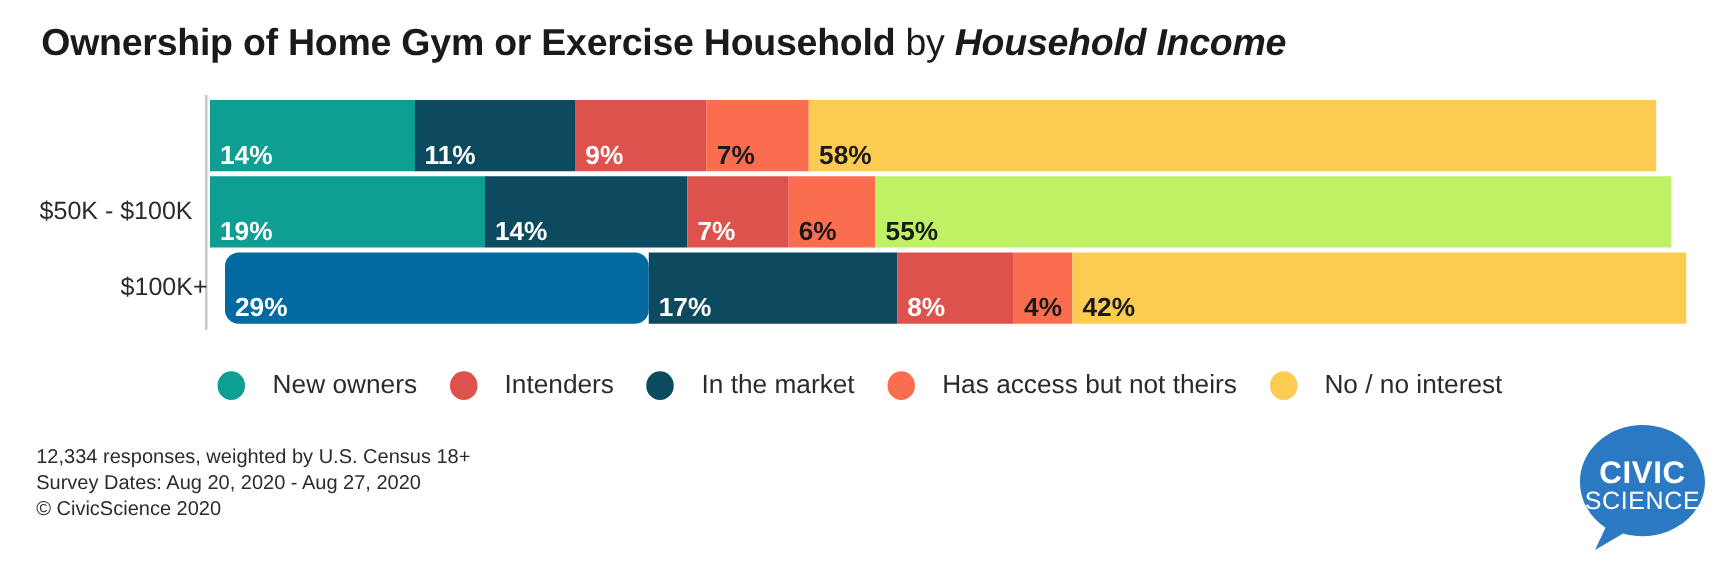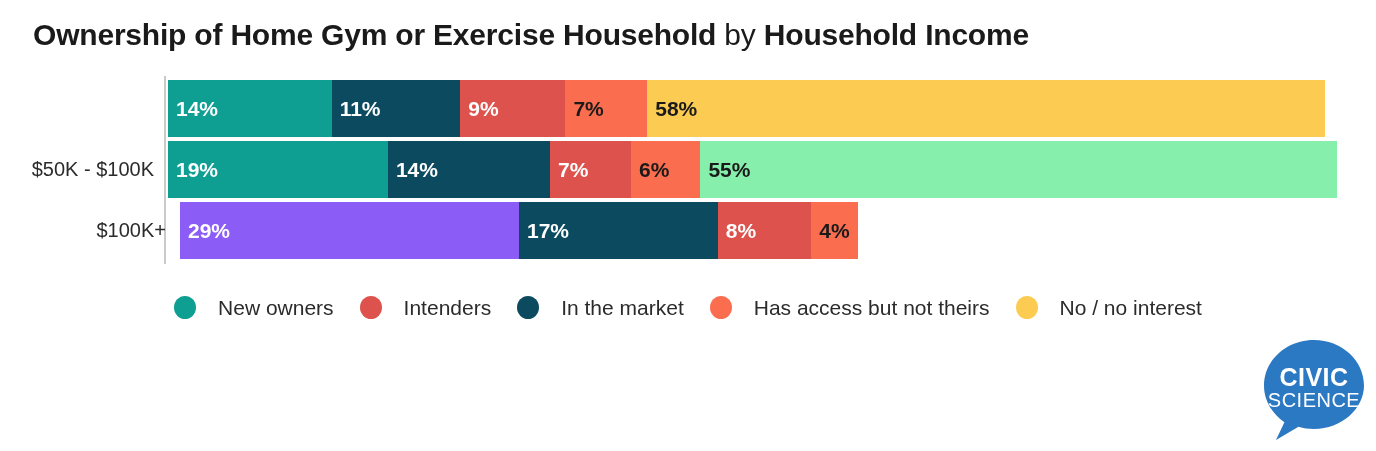--- a/index.html
+++ b/index.html
@@ -31,20 +31,21 @@
     letter-spacing: -0.2px;
   }
   .chart-title .t-main {
     font-weight: bold;
   }
   .chart-title .t-by {
     font-weight: normal;
   }
   .chart-title .t-em {
     font-weight: bold;
+    font-style: italic;
   }
 
   
   .plot {
     position: absolute;
     left: 0;
     top: 76px;
     width: 1376px;
     height: 190px;
   }
@@ -79,21 +80,21 @@
     position: absolute;
     left: 168px;
     top: 0px;
     height: 57px;
     width: 1169px;
     display: flex;
   }
   .seg {
     height: 57px;
     display: flex;
-    align-items: center;
+    align-items: flex-end;
     box-sizing: border-box;
     overflow: hidden;
   }
   .seg-label {
     font-size: 21px;
     font-weight: bold;
     padding-left: 8px;
     white-space: nowrap;
   }
   .lbl-light { color: #ffffff; }
@@ -106,20 +107,21 @@
     top: 288px;
     width: 1376px;
     height: 40px;
     display: flex;
     align-items: center;
     justify-content: center;
     gap: 26px;
   }
   .legend-item {
     display: flex;
+    align-items: center;
     gap: 22px;
     white-space: nowrap;
   }
   .legend-dot {
     width: 22px;
     height: 23px;
     border-radius: 50%;
     flex: 0 0 auto;
   }
   .legend-text {
@@ -188,40 +190,43 @@
             </div>
             <div class="seg" title="In the market: 14%" style="width: 14%; background: rgb(12, 74, 95);">
               <span class="seg-label lbl-light">14%</span>
             </div>
             <div class="seg" title="Intenders: 7%" style="width: 7%; background: rgb(221, 82, 76);">
               <span class="seg-label lbl-light">7%</span>
             </div>
             <div class="seg" title="Has access but not theirs: 6%" style="width: 6%; background: rgb(250, 110, 79);">
               <span class="seg-label lbl-dark">6%</span>
             </div>
-            <div class="seg" title="No / no interest: 55%" style="width: 55%; background: #86efac;">
+            <div class="seg" title="No / no interest: 55%" style="width: 55%; background: #bef264;">
               <span class="seg-label lbl-dark">55%</span>
             </div>
           </div>
         </div>
         <div class="row" style="top: 126px; margin-left: 12px;">
           <div class="row-label">$100K+</div>
           <div class="bar">
-            <div class="seg" title="New owners: 29%" style="width: 29%; background: #8b5cf6;">
+            <div class="seg" title="New owners: 29%" style="width: 29%; background: #0369a1; border-radius: 11px;">
               <span class="seg-label lbl-light">29%</span>
             </div>
             <div class="seg" title="In the market: 17%" style="width: 17%; background: rgb(12, 74, 95);">
               <span class="seg-label lbl-light">17%</span>
             </div>
             <div class="seg" title="Intenders: 8%" style="width: 8%; background: rgb(221, 82, 76);">
               <span class="seg-label lbl-light">8%</span>
             </div>
             <div class="seg" title="Has access but not theirs: 4%" style="width: 4%; background: rgb(250, 110, 79);">
               <span class="seg-label lbl-dark">4%</span>
             </div>
+            <div class="seg" title="No / no interest: 42%" style="width: 42%; background: rgb(251, 203, 82);">
+              <span class="seg-label lbl-dark">42%</span>
+            </div>
           </div>
         </div>
       </div>
   </div>
 
   <div class="legend" id="legend-host">
       <div class="legend-item">
         <span class="legend-dot" style="background: rgb(14, 158, 146);"></span>
         <span class="legend-text">New owners</span>
       </div>
@@ -236,20 +241,25 @@
       <div class="legend-item">
         <span class="legend-dot" style="background: rgb(250, 110, 79);"></span>
         <span class="legend-text">Has access but not theirs</span>
       </div>
       <div class="legend-item">
         <span class="legend-dot" style="background: rgb(251, 203, 82);"></span>
         <span class="legend-text">No / no interest</span>
       </div>
     </div>
 
+  <div class="footnote">
+    <div>12,334 responses, weighted by U.S. Census 18+</div>
+    <div>Survey Dates: Aug 20, 2020 - Aug 27, 2020</div>
+    <div>© CivicScience 2020</div>
+  </div>
 
   <div class="logo">
     <svg width="112" height="112" viewBox="0 0 112 112">
       <path id="logo-bubble-path" d="M56 6 C28.4 6 6 26.4 6 51.5 C6 66.5 14 79.8 26.4 88.2 L18 106 L40.5 92.8 C45.4 94.2 50.6 95 56 95 C83.6 95 106 74.6 106 51.5 C106 26.4 83.6 6 56 6 Z" fill="#2B79C2"></path>
       <text id="logo-text-top" x="56" y="52" text-anchor="middle" fill="#ffffff" font-family="Liberation Sans, sans-serif" font-size="25" font-weight="bold" letter-spacing="0.5">CIVIC</text>
       <text id="logo-text-bottom" x="56" y="73" text-anchor="middle" fill="#ffffff" font-family="Liberation Sans, sans-serif" font-size="20" font-weight="300" letter-spacing="0.5">SCIENCE</text>
     </svg>
   </div>
 
 </div>

